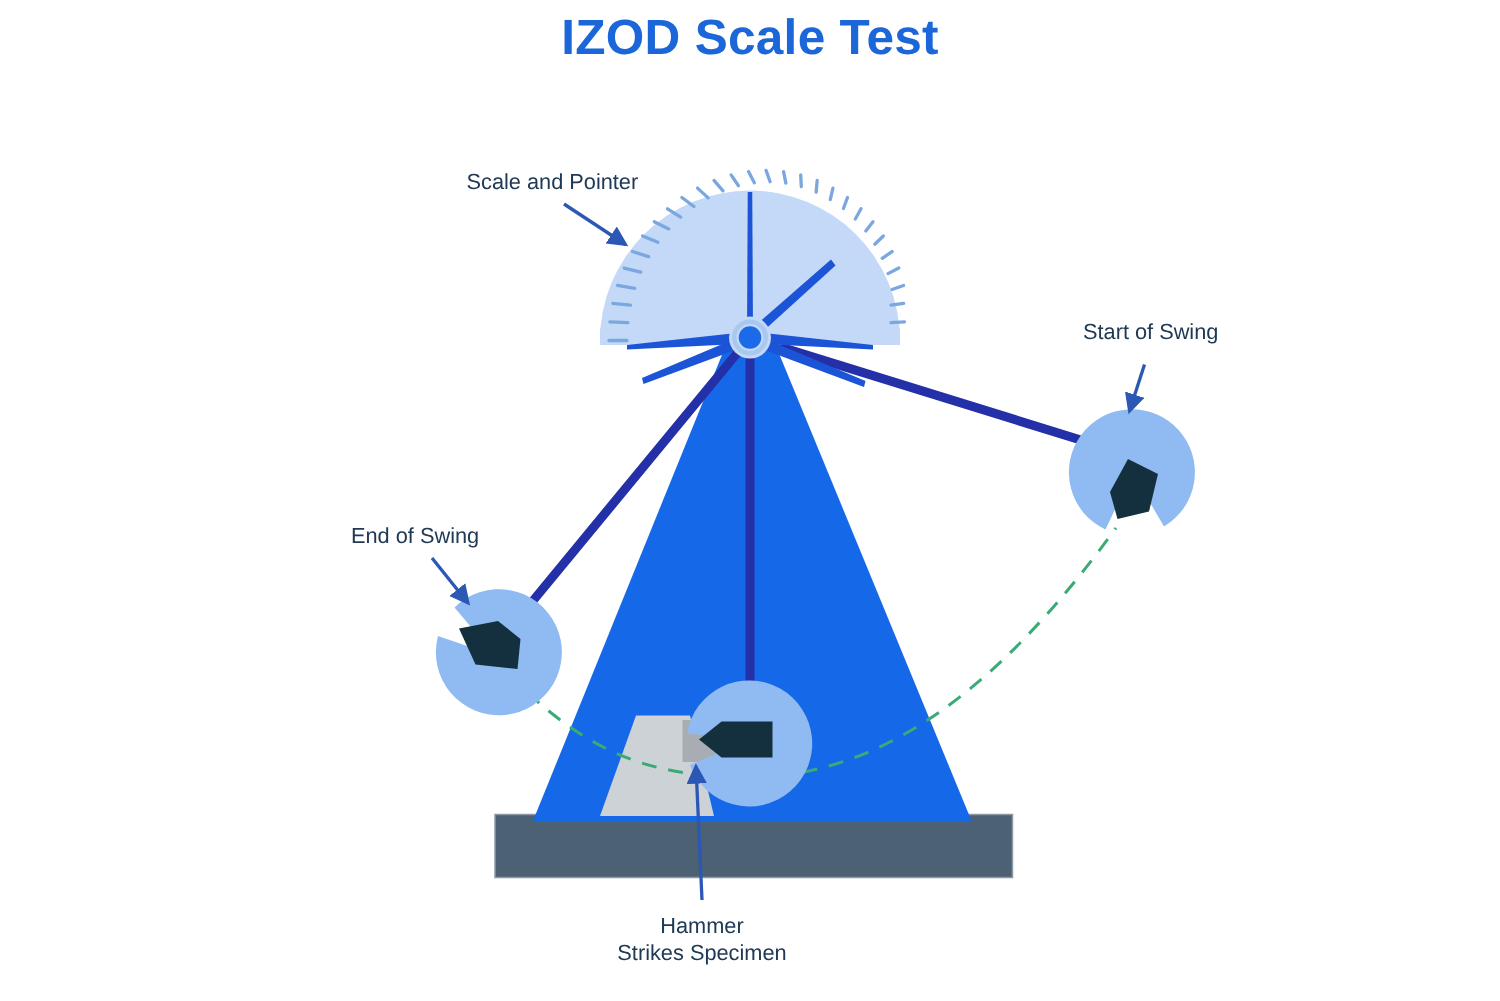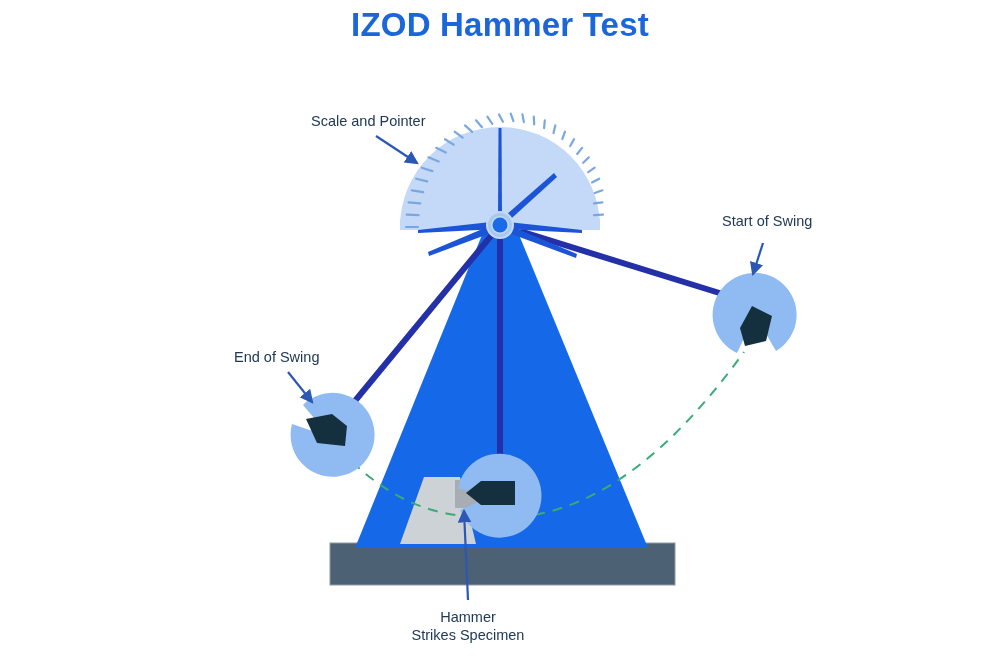--- a/index.html
+++ b/index.html
@@ -46,21 +46,21 @@
     font-size: 14.5px;
     fill: #203a55;
     text-anchor: middle;
   }
 </style>
 </head>
 <body>
 
 <div id="stage">
 
-  <div id="diagram-title">IZOD Hammer Test</div>
+  <div id="diagram-title">IZOD Scale Test</div>
 
   <svg id="scene" viewBox="0 0 1000 667">
     <defs>
 
       <clipPath id="clipStart">
         <path d="M755,315 L755,357 A42,42 0 1,1 727,283 Z"></path>
       </clipPath>
       <marker id="arrowBlue" markerWidth="9" markerHeight="9" refX="5.2" refY="3.1" orient="auto">
         <path d="M0,0 L6.2,3.1 L0,6.2 z" fill="#2b57b5"></path>
       </marker>

